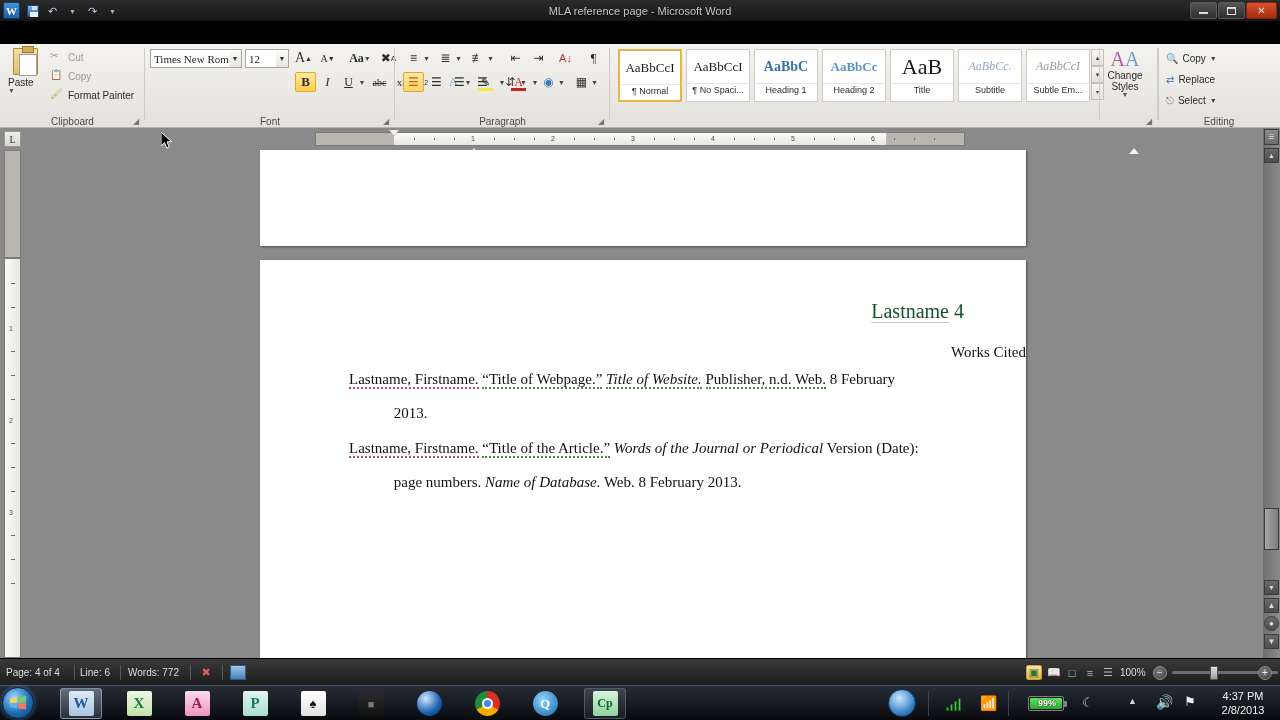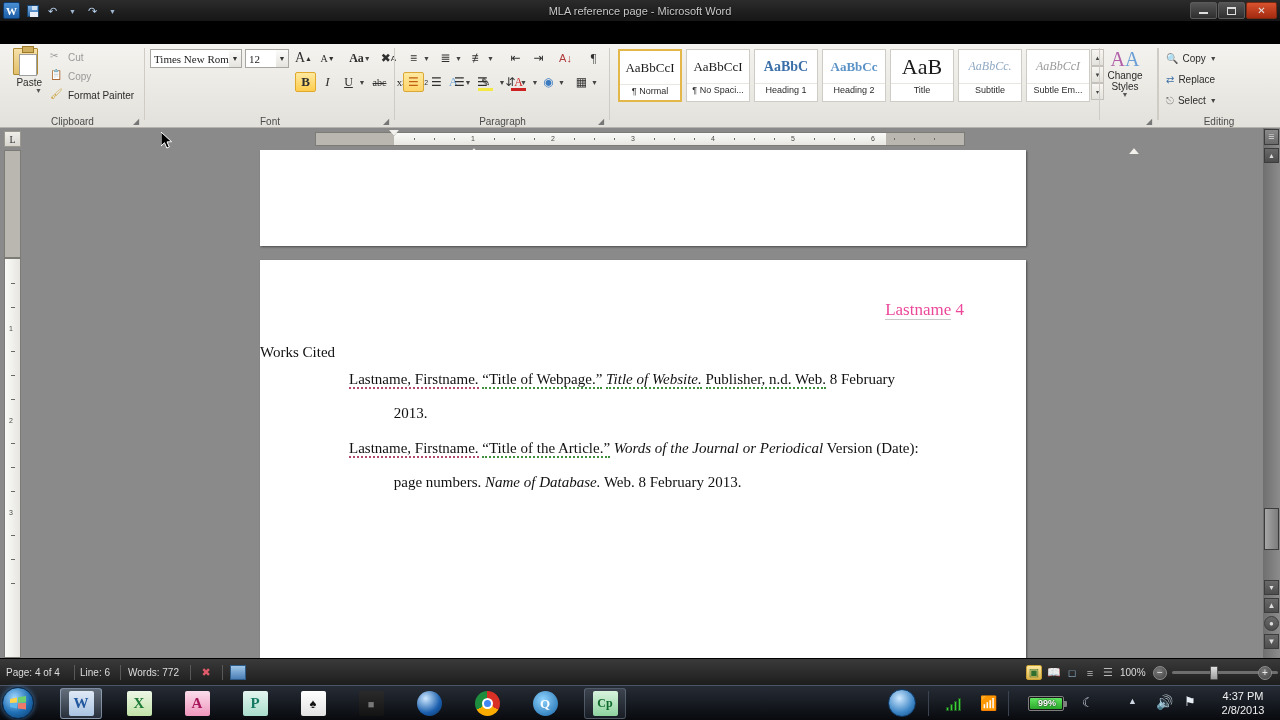--- a/index.html
+++ b/index.html
@@ -71,21 +71,21 @@
   }
   .grp { position:absolute; top:0; height:84px; }
   .grp-label {
     position:absolute; bottom:1px; width:100%; text-align:center;
     font-size:10px; color:#4b4b4b;
   }
   .grp-sep { position:absolute; top:4px; width:1px; height:72px; background:#cfccc5; }
   .dlg { position:absolute; bottom:2px; right:3px; width:9px; height:9px; color:#777; font-size:8px; }
 
   
-  .paste-btn { position:absolute; left:8px; top:4px; width:34px; text-align:right; }
+  .paste-btn { position:absolute; left:8px; top:4px; width:34px; text-align:left; }
   .paste-img {
     width:25px; height:27px; margin:0 auto; position:relative;
     background:linear-gradient(#f6e0a8,#e2bf6a); border:1px solid #b08b35; border-radius:1px;
   }
   .paste-img:after {
     content:""; position:absolute; left:5px; top:5px; width:16px; height:20px;
     background:#fff; border:1px solid #9f9f9f;
   }
   .paste-img:before {
     content:""; position:absolute; left:8px; top:-3px; width:10px; height:5px;
@@ -198,25 +198,25 @@
   .vtickn { position:absolute; left:4px; font-size:7px; color:#4a4a4a; line-height:7px; }
 
   
   .pagecanvas { position:absolute; left:22px; top:22px; width:1236px; height:508px; overflow:hidden; }
   .page { position:absolute; left:238px; width:766px; background:#fff; box-shadow:1px 1px 2px rgba(0,0,0,.45); }
   .page1 { top:0px; height:96px; }
   .page2 { top:110px; height:420px; }
 
   .doc-header {
     position:absolute; right:62px; top:40px;
-    font-family:"Liberation Serif", serif; font-size:17px; color:#ec4899;text-align:center;
+    font-family:"Liberation Serif", serif; font-size:20px; color:#14532d;text-align:center;
   }
   .hdr-line { border-bottom:1px solid #c9c9c9; }
   .doc-title {
-    position:absolute; left:0; top:84px; width:766px; text-align:left;
+    position:absolute; left:0; top:84px; width:766px; text-align:right;
     font-family:"Liberation Serif", serif; font-size:15px; color:#111;
   }
   .entry {
     position:absolute; left:89px; width:600px;
     font-family:"Liberation Serif", serif; font-size:15px; color:#111;
     line-height:34px;
   }
   .e1 { top:102px; }
   .e2 { top:171px; }
   .indent { display:inline-block; width:41px; }

